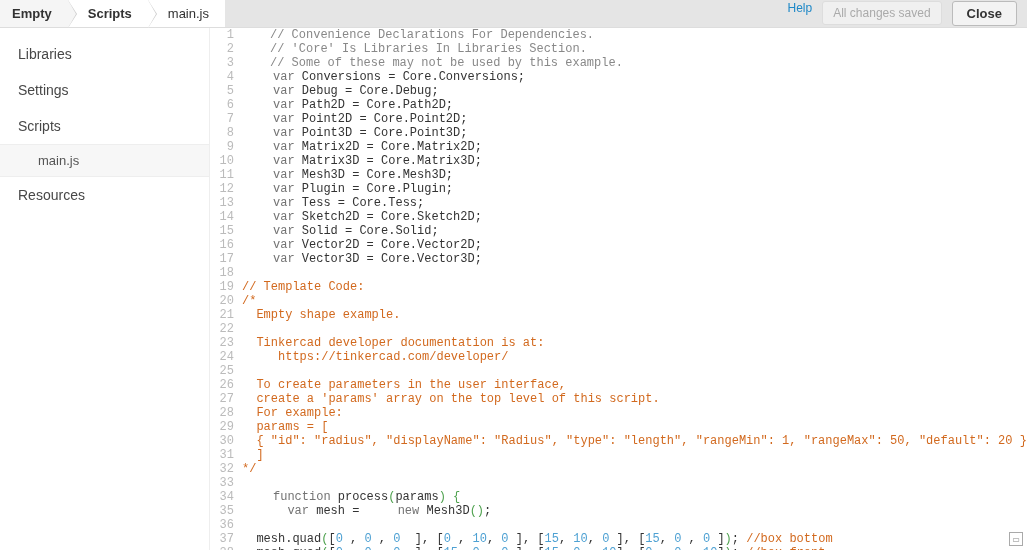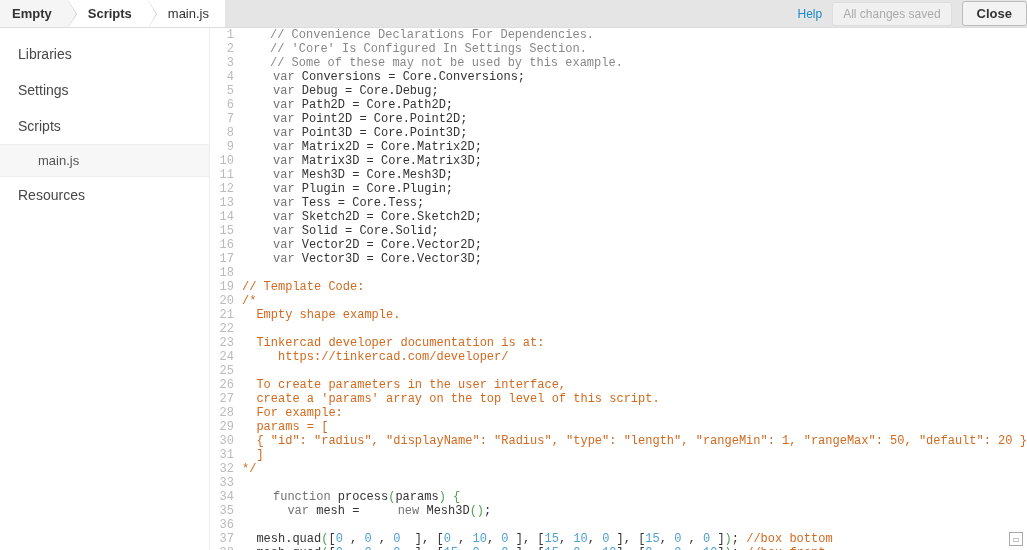--- a/index.html
+++ b/index.html
@@ -8,21 +8,21 @@
   .breadcrumbs { display: flex; align-items: stretch; height: 100%; flex: 1; }
   .crumb { position: relative; display: flex; align-items: center; padding: 0 16px 0 20px; font-size: 13px; color: #323232; background: #f5f5f5; border-right: none; }
   .crumb:first-child { padding-left: 12px; font-weight: bold; }
   .crumb:nth-child(2) { font-weight: bold; background: #fff; }
   .crumb:last-child { background: #fff; }
   .crumb::after { content: ""; position: absolute; right: -8px; top: 0; width: 0; height: 0; border-top: 14px solid transparent; border-bottom: 14px solid transparent; border-left: 8px solid #f5f5f5; z-index: 2; }
   .crumb:nth-child(2)::after { border-left-color: #fff; }
   .crumb:last-child::after { display: none; }
   .crumb::before { content: ""; position: absolute; right: -9px; top: 0; width: 0; height: 0; border-top: 14px solid transparent; border-bottom: 14px solid transparent; border-left: 9px solid #ccc; z-index: 1; }
   .crumb:last-child::before { display: none; }
-  .top-right { display: flex; align-items: center; gap: 10px; }
+  .top-right { display: flex; align-items: flex-start; gap: 10px; padding-right: 10px; }
   .help { color: #1e88c7; font-size: 12px; cursor: pointer; }
   .save-state { background: #f0f0f0; border: 1px solid #ddd; border-radius: 3px; padding: 4px 10px; font-size: 12px; color: #aaa; }
   .close { background: #f3f3f3; border: 1px solid #bbb; border-radius: 3px; padding: 4px 14px; font-size: 13px; font-weight:bold; color: #333; cursor: pointer; }
   .body { display: flex; height: calc(100% - 28px); }
   .sidebar { width: 210px; background: #fff; border-right: 1px solid #eee; padding-top: 8px; }
   .side-item { padding: 10px 18px; color: #474747; font-size: 14px; cursor: pointer; }
   .side-sub { padding: 8px 18px 8px 38px; color: #555; font-size: 13px; background: #f7f7f7; border-top: 1px solid #eee; border-bottom: 1px solid #eee; cursor: pointer; }
   .editor { flex: 1; position: relative; overflow: auto; background: #fff; }
   .code { font-family: "Courier New", monospace; font-size: 12px; line-height: 14px; }
   .line { display: flex; }
@@ -60,21 +60,21 @@
     <div class="side-item">Resources</div>
   </div>
   <div class="editor">
     <div class="code" id="code-block">
         <div class="line">
           <div class="gutter">1</div>
           <div class="code-line"><span class="c1">// Convenience Declarations For Dependencies.</span></div>
         </div>
         <div class="line">
           <div class="gutter">2</div>
-          <div class="code-line"><span class="c1">// 'Core' Is Configured In Settings Section.</span></div>
+          <div class="code-line"><span class="c1">// 'Core' Is Libraries In Libraries Section.</span></div>
         </div>
         <div class="line">
           <div class="gutter">3</div>
           <div class="code-line"><span class="c1">// Some of these may not be used by this example.</span></div>
         </div>
         <div class="line">
           <div class="gutter">4</div>
           <div class="code-line"><span class="s-kw">var</span> Conversions = Core.Conversions;</div>
         </div>
         <div class="line">

